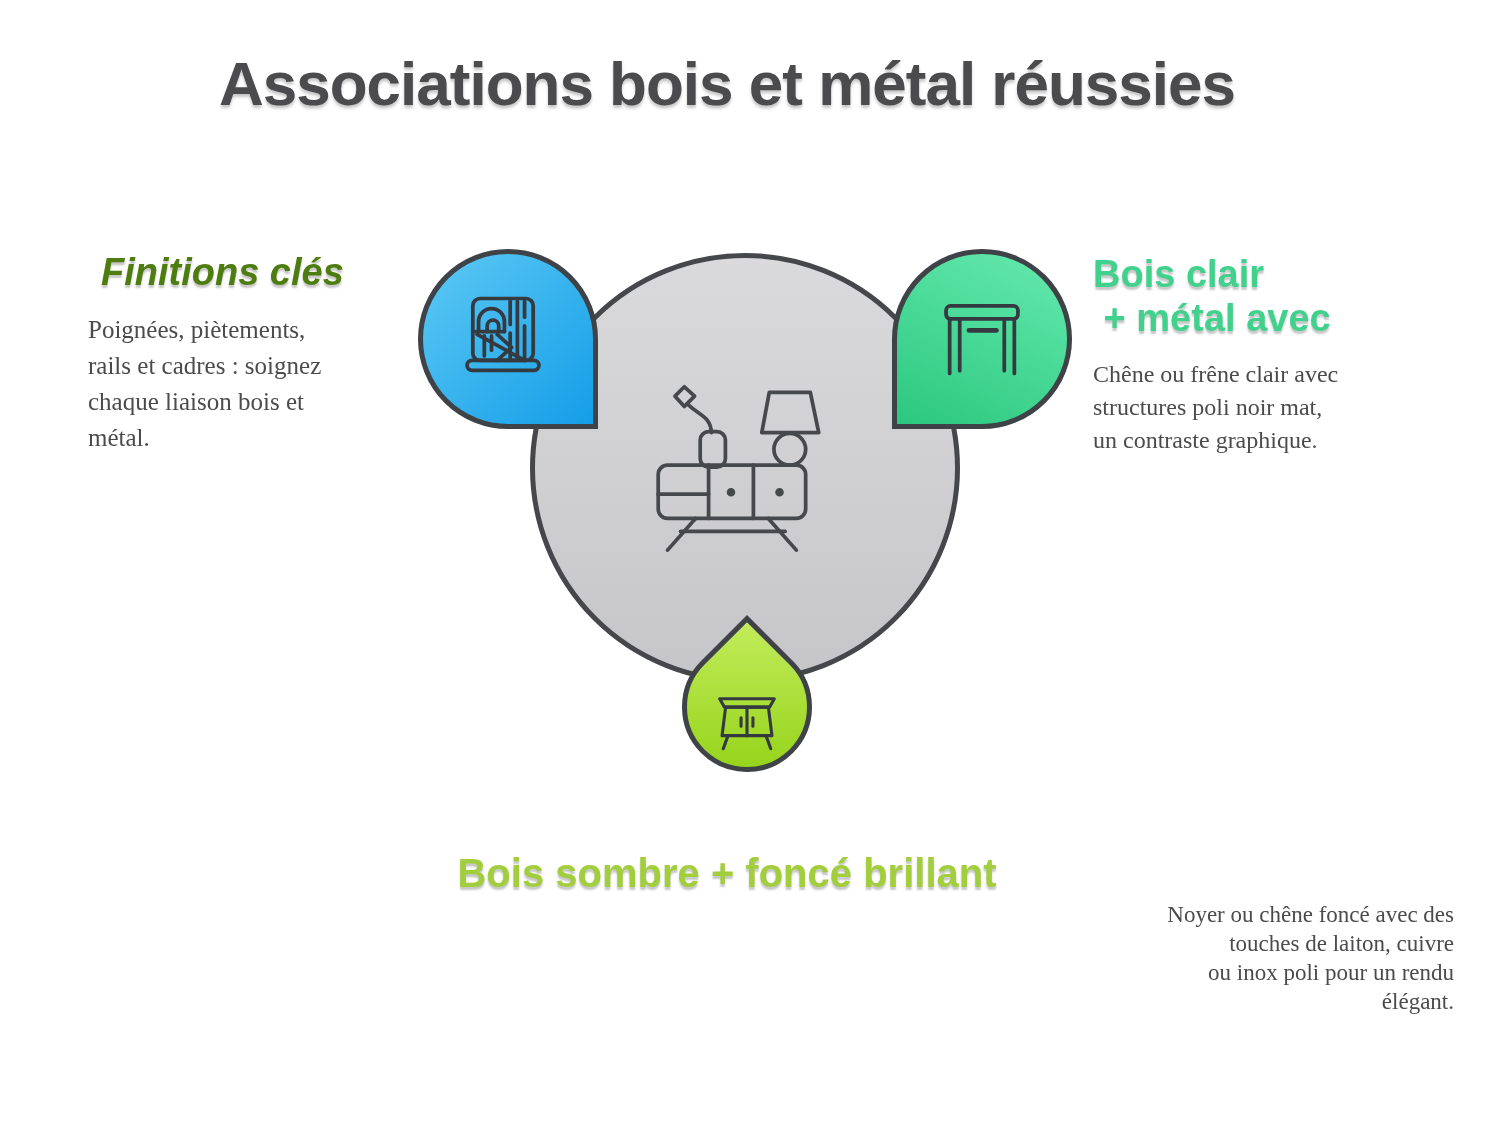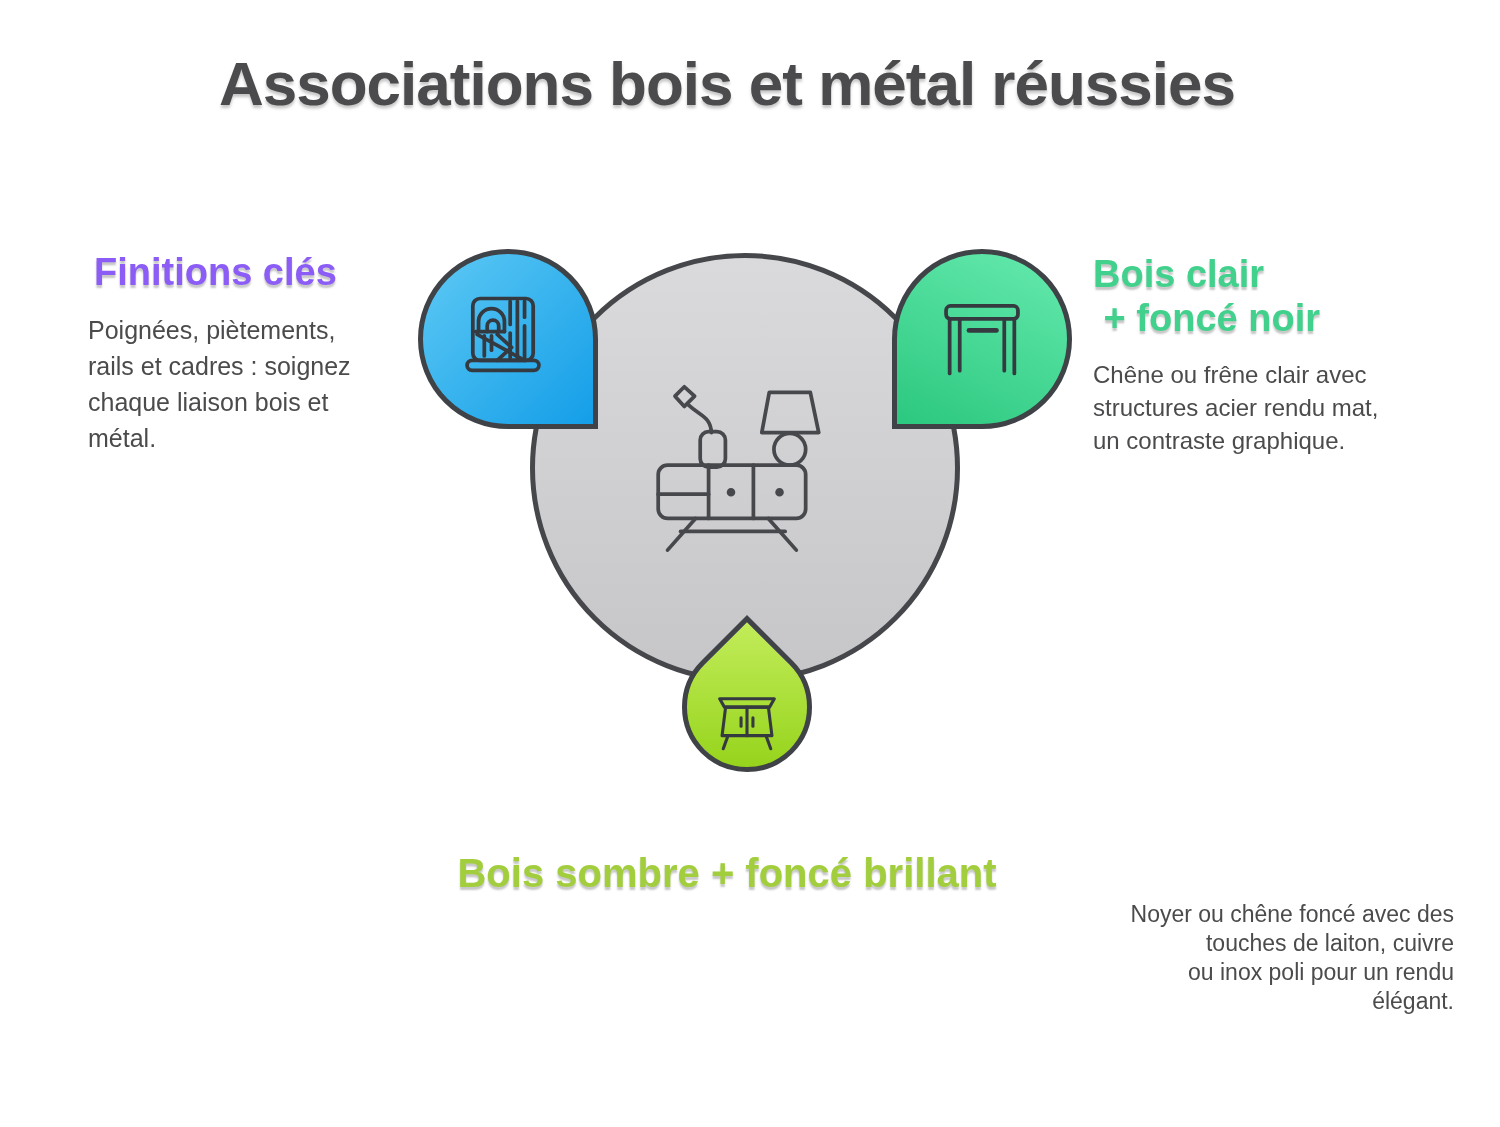--- a/index.html
+++ b/index.html
@@ -38,24 +38,24 @@
     transform:rotate(45deg); border-radius:0 50% 50% 50%;
     border:5px solid #3f4246;
     background:linear-gradient(315deg,#8fd012 0%,#c2ec5a 100%);
     z-index:2; display:flex; align-items:center; justify-content:center;
   }
   .drop .unrotate { transform:rotate(-45deg) translateY(12px); }
   .pin-blue .icon-wrap { transform:translate(-5px,-6px); }
   
   .h-callout { position:absolute; font-weight:700; font-size:38px; line-height:44px;
                white-space:pre; text-shadow:0 3px 2px rgba(128,128,128,0.45); }
-  .h-finitions { left:94px; top:250px; color:#8b5cf6; }
+  .h-finitions { left:101px; top:250px; color:#4d7c0f;font-style:italic; }
   .h-light { left:1093px; top:252px; color:#41d18c; }
   .h-dark { left:0; right:0; top:851px; text-align:center; font-size:40px; color:#a2ce3e; }
-  .b-callout { position:absolute; font-size:25px; line-height:36px; color:#4b4b4d; white-space:pre; }
+  .b-callout { position:absolute; font-size:25px; line-height:36px; color:#4b4b4d; white-space:pre;font-family:Liberation Serif, serif; }
   .b-finitions { left:88px; top:312px; }
   .b-light { left:1093px; top:358px; font-size:24px; line-height:33px; }
   .b-dark { left:0; right:0; top:900px; text-align:right; font-size:23px; line-height:29px; }
   svg { display:block; }
 </style>
 </head>
 <body>
 
 <div class="canvas">
 
@@ -138,23 +138,23 @@
     </span>
   </div>
 
   <div class="h-callout h-finitions">Finitions clés</div>
   <div class="b-callout b-finitions">Poignées, piètements,
 rails et cadres : soignez
 chaque liaison bois et
 métal.</div>
 
   <div class="h-callout h-light">Bois clair
- + foncé noir</div>
+ + métal avec</div>
   <div class="b-callout b-light">Chêne ou frêne clair avec
-structures acier rendu mat,
+structures poli noir mat,
 un contraste graphique.</div>
 
   <div class="h-callout h-dark">Bois sombre + foncé brillant</div>
   <div class="b-callout b-dark">Noyer ou chêne foncé avec des
 touches de laiton, cuivre
 ou inox poli pour un rendu
 élégant.</div>
 
 </div>
 

